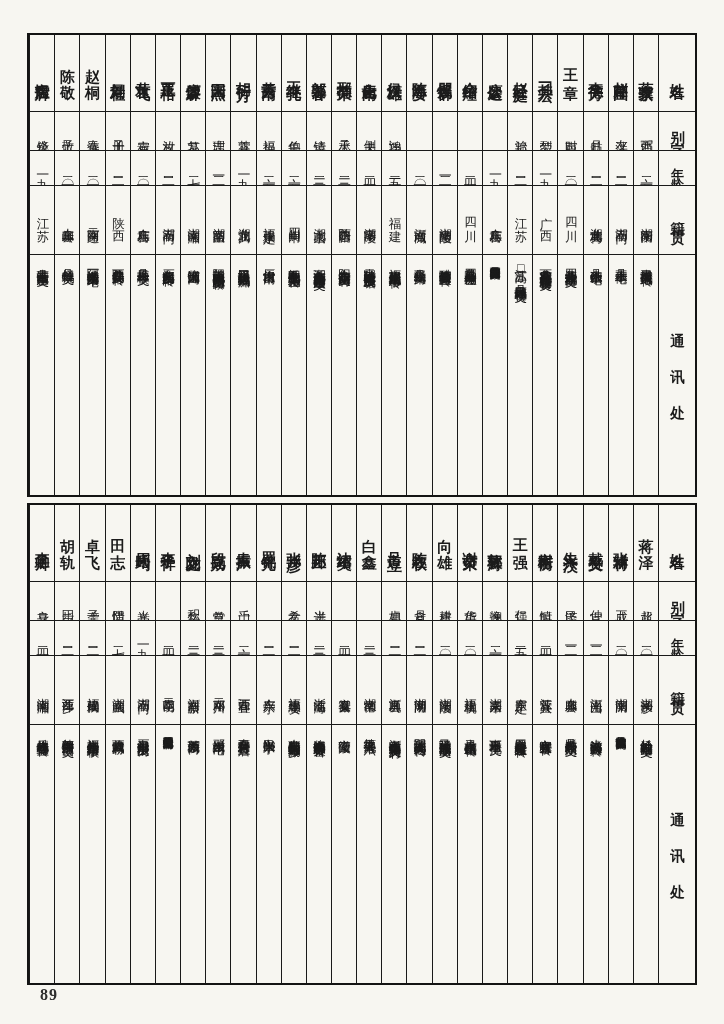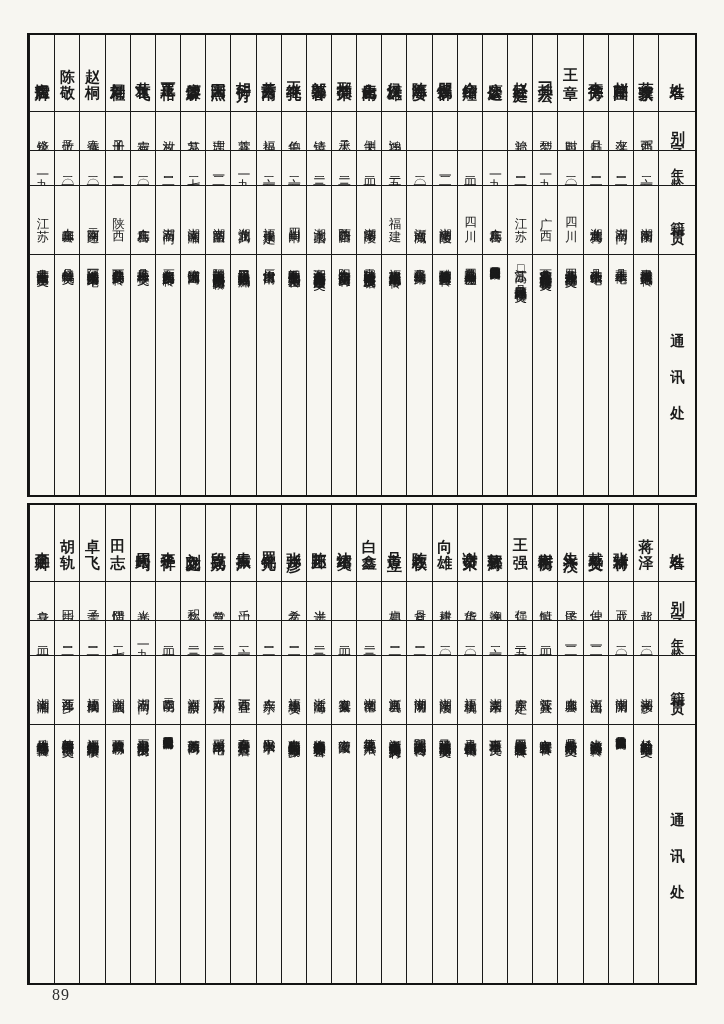--- a/index.html
+++ b/index.html
@@ -70,24 +70,25 @@
   .v.small   { font-size:10.8px; line-height:1.05; letter-spacing:0; }
   .hdr {
     font-weight:700;
     font-size:14.5px;
     letter-spacing:0.75em;
   }
   .hdr.wide { letter-spacing:2.5em; }
   .header-col .r-addr { align-items:center; padding-top:0; }
   .page-number {
     position:absolute;
-    left:52px; top:986px;
+    left:40px; top:986px;
     font-size:16px;
     color:#2e2e2e;
     letter-spacing:1px;
+    font-weight:bold;
   }
 </style>
 </head>
 <body>
 
 <div class="page">
   <div class="tbl" id="table-0">
       <div class="col header-col">
         <div class="cell r-name">
           <span class="v hdr">姓名</span>

